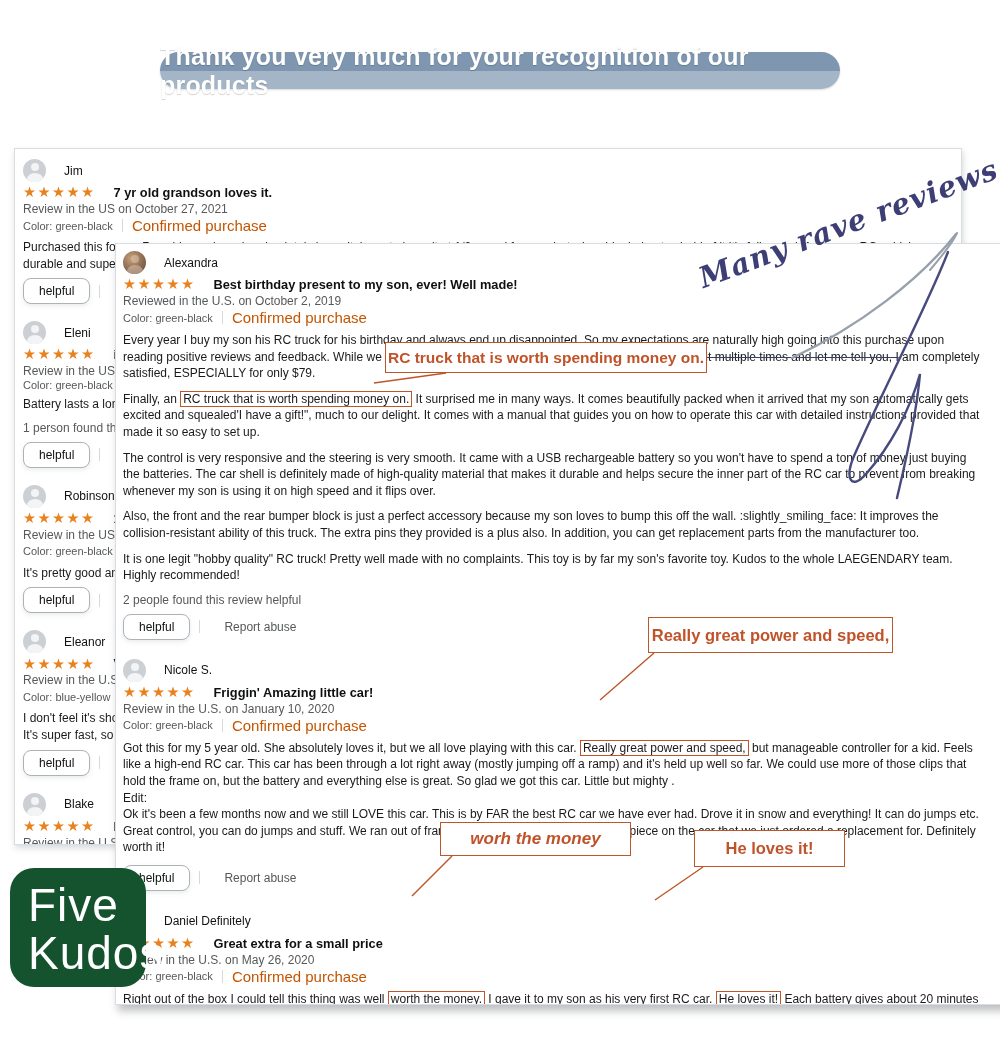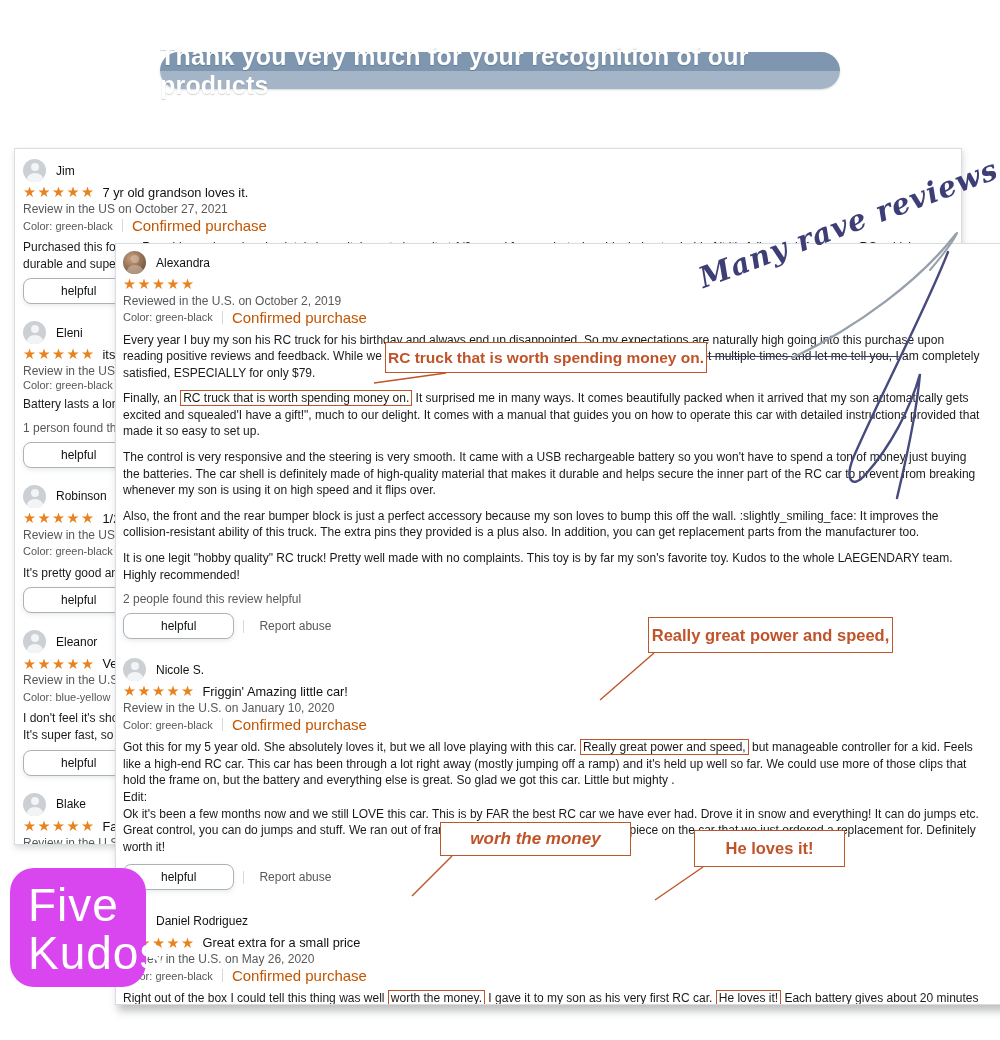--- a/index.html
+++ b/index.html
@@ -19,53 +19,53 @@
   
   .card { position:absolute; background:#fff; border:1px solid #d9dde1; }
   #left-card { left:14px; top:148px; width:948px; height:697px; z-index:10;
     padding:10px 16px 8px 8px; overflow:hidden;
     box-shadow:1px 3px 6px rgba(140,145,150,.35); }
   #right-card { left:115px; top:243px; width:905px; height:762px; z-index:20;
     padding:7px 34px 10px 7px; overflow:hidden;
     box-shadow:3px 6px 8px rgba(110,115,120,.45); border-right:none; }
 
   
-  .user-row { display:flex; align-items:center; margin-bottom:3px; }
+  .user-row { display:flex; align-items:center; margin-bottom:3px;gap:8px; }
   .avatar { width:23px; height:23px; border-radius:50%; background:#ccd0d4;
     position:relative; overflow:hidden; flex:0 0 23px; }
   .avatar::before { content:""; position:absolute; top:4px; left:7.5px; width:8px; height:8px;
     border-radius:50%; background:#f2f4f5; }
   .avatar::after { content:""; position:absolute; top:14px; left:3.5px; width:16px; height:12px;
     border-radius:50% 50% 0 0; background:#f2f4f5; }
   .avatar.photo { background:radial-gradient(circle at 38% 32%,#caa17c 0%,#8a6a52 55%,#5f4535 100%); }
   .avatar.photo::before,.avatar.photo::after { background:#d9c2ae; opacity:.55; }
   .uname { margin-left:10px; font-size:12px; color:#111; }
 
   .title-row { display:flex; align-items:center; margin-bottom:2px; }
   .stars { color:#e8821e; font-size:14.5px; letter-spacing:1.5px; line-height:1;
     white-space:nowrap; }
-  .rtitle { margin-left:7px; font-size:12.8px; font-weight:normal; color:#0f1111; white-space:nowrap; }
+  .rtitle { margin-left:18px; font-size:12.8px; font-weight:bold; color:#0f1111; white-space:nowrap; }
 
   .date { font-size:12px; color:#565959; margin:1px 0; white-space:nowrap; }
   .meta-row { display:flex; align-items:center; margin:1px 0 4px 0; white-space:nowrap; }
   .colorline { font-size:11px; color:#565959; }
   .vdiv { display:inline-block; width:0; height:13px; border-left:1px solid #d5d9d9; margin:0 9px; }
   .confirmed { font-size:15px; font-weight:normal; color:#c45500; }
 
   .rbody { font-size:12px; line-height:16.6px; color:#1a1a1a; margin:6px 0 9px 0; }
   .rbody + .rbody { margin-top:9px; }
   .strike { text-decoration:line-through; text-decoration-color:#35406b; }
   .inline-box { border:1px solid #bd5629; padding:0 2px; }
   .edit-line { font-size:12px; line-height:16.6px; color:#1a1a1a; font-weight:bold; }
   .found { font-size:12px; color:#565959; margin:8px 0 7px 0; }
   .action-row { display:flex; align-items:center; margin:6px 0 0 0; }
   .helpful-btn { font-family:"Liberation Sans",sans-serif; font-size:12px; color:#0f1111;
-    background:#fff; border:1px solid #adb1b8; border-radius:8px; padding:5px 37px;
+    background:#fff; border:1px solid #adb1b8; border-radius:8px; padding:5px 15px;
     box-shadow:0 2px 4px rgba(213,217,217,.5); cursor:pointer; }
-  .report { font-size:12px; color:#565959; margin-left:6px; }
+  .report { font-size:12px; color:#565959; margin-left:15px; }
   .nowrap { white-space:nowrap; }
 
   .lreview { margin-top:17px; }
   .lreview .rbody { margin:5px 0 4px 0; }
   .rreview { margin-top:19px; }
 
   
   .callout { position:absolute; z-index:50; background:#fff; border:1.5px solid #bd5629;
     color:#c0532a; font-weight:bold; display:flex; align-items:center; justify-content:center;
     text-align:center; }
@@ -81,21 +81,21 @@
     font-size:29px; color:#3c3e75; letter-spacing:1px; white-space:nowrap; }
 
   
   #overlay-svg { position:absolute; inset:0; width:1000px; height:1040px;
     z-index:25; pointer-events:none; }
   #connector-svg { position:absolute; inset:0; width:1000px; height:1040px;
     z-index:49; pointer-events:none; }
 
   
   #five-star-badge { position:absolute; left:10px; top:868px; width:136px; height:119px;
-    background:#d946ef; border-radius:24px; z-index:40; color:#fff;
+    background:#14532d; border-radius:24px; z-index:40; color:#fff;
     padding:13px 0 0 18px; font-size:46px; line-height:1.05; letter-spacing:1px; }
 </style>
 </head>
 <body>
 
 <div class="banner">
   <span>Thank you very much for your recognition of our products</span>
 </div>
 
 <div class="card" id="left-card">
@@ -209,20 +209,21 @@
 
 <div class="card" id="right-card">
 
   <div class="rreview" style="margin-top:0">
     <div class="user-row">
       <span class="avatar photo"></span>
       <span class="uname">Alexandra</span>
     </div>
     <div class="title-row">
       <span class="stars">★★★★★</span>
+      <span class="rtitle">Best birthday present to my son, ever! Well made!</span>
     </div>
     <div class="date">Reviewed in the U.S. on October 2, 2019</div>
     <div class="meta-row">
       <span class="colorline">Color: green-black</span>
       <span class="vdiv"></span>
       <span class="confirmed">Confirmed purchase</span>
     </div>
     <p class="rbody"><span>Every year I buy my son his RC truck for his birthday and always end up disappointed. So my expectations are naturally high going into this purchase upon reading positive reviews and feedback. While we have only had this car for a </span><span class="strike">week or two now, we have used it multiple times and let me tell you, I</span><span> am completely satisfied, ESPECIALLY for only $79.</span></p>
     <p class="rbody"><span>Finally, an </span><span class="inline-box">RC truck that is worth spending money on.</span><span> It surprised me in many ways. It comes beautifully packed when it arrived that my son automatically gets excited and squealed'I have a gift!", much to our delight. It comes with a manual that guides you on how to operate this car with detailed instructions provided that made it so easy to set up.</span></p>
     <p class="rbody">The control is very responsive and the steering is very smooth. It came with a USB rechargeable battery so you won't have to spend a ton of money just buying the batteries. The car shell is definitely made of high-quality material that makes it durable and helps secure the inner part of the RC car to prevent from breaking whenever my son is using it on high speed and it flips over.</p>
@@ -257,21 +258,21 @@
     <div class="action-row">
       <button class="helpful-btn">helpful</button>
       <span class="vdiv"></span>
       <span class="report">Report abuse</span>
     </div>
   </div>
 
   <div class="rreview">
     <div class="user-row">
       <span class="avatar"></span>
-      <span class="uname">Daniel Rodriguez</span>
+      <span class="uname">Daniel Definitely</span>
     </div>
     <div class="title-row">
       <span class="stars">★★★★★</span>
       <span class="rtitle">Great extra for a small price</span>
     </div>
     <div class="date">Review in the U.S. on May 26, 2020</div>
     <div class="meta-row">
       <span class="colorline">Color: green-black</span>
       <span class="vdiv"></span>
       <span class="confirmed">Confirmed purchase</span>

